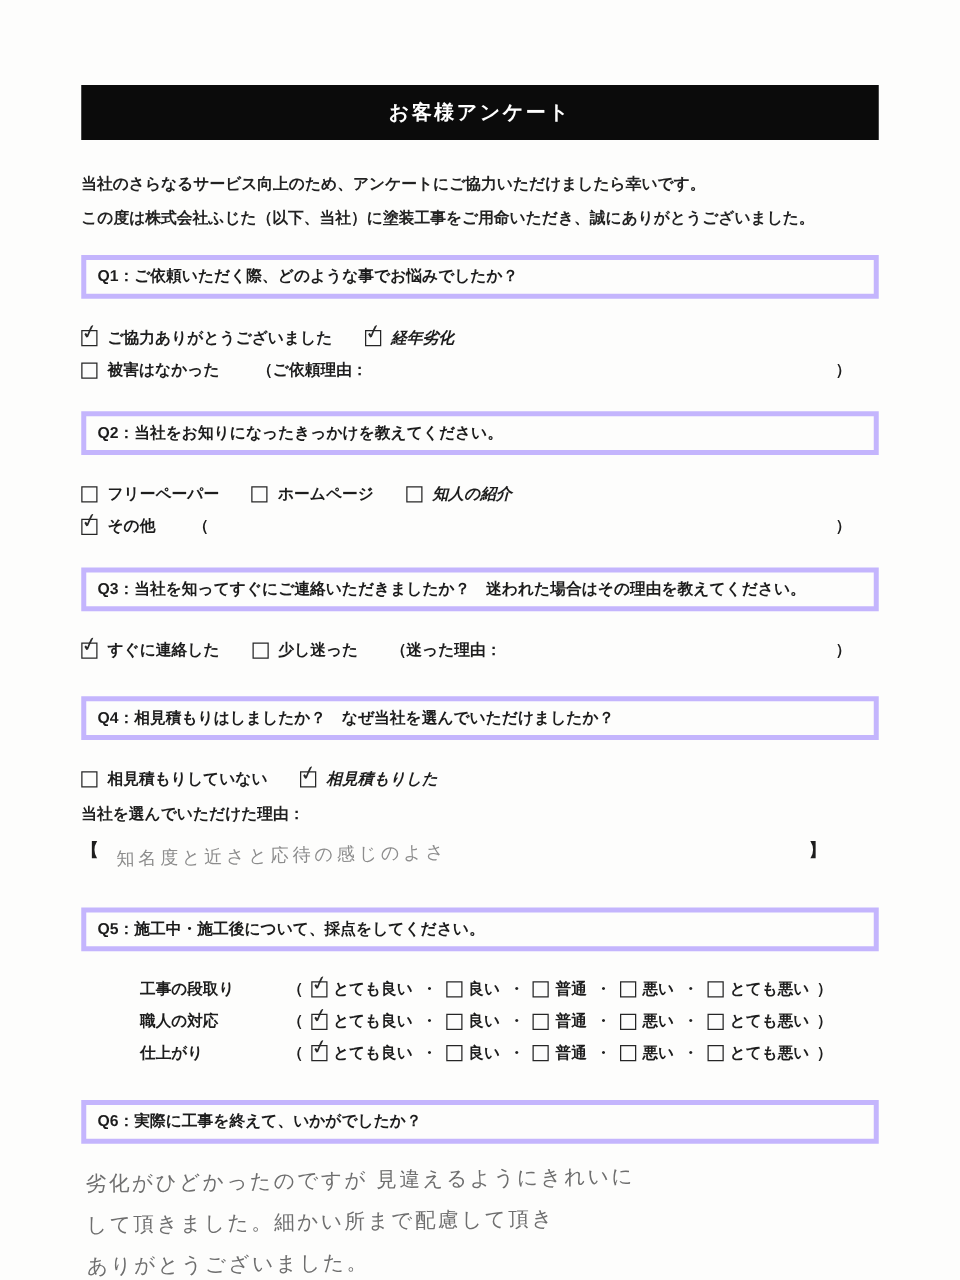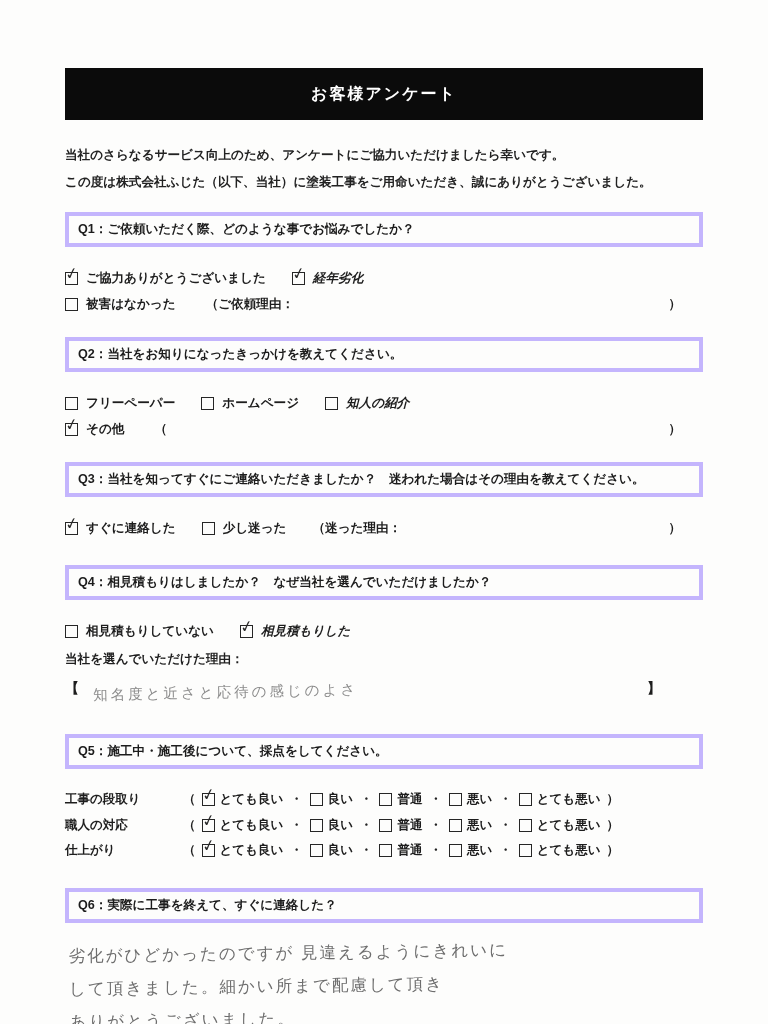--- a/index.html
+++ b/index.html
@@ -8,21 +8,21 @@
     background:#f4f4f2;
     font-family:"Liberation Sans","DejaVu Sans",sans-serif;
   }
   .page{
     position:relative;width:768px;height:1024px;
     background:#fdfdfc;color:#1f1f1f;overflow:hidden;
   }
   .content{position:absolute;left:65px;top:68px;width:638px;}
 
   .header-bar{
-    background:#0b0b0b;color:#ffffff;height:52px;
+    background:#0b0b0b;color:#ffffff;height:44px;
     display:flex;align-items:center;justify-content:center;
     font-size:16px;font-weight:700;letter-spacing:2px;
   }
 
   .intro{margin-top:22px;font-size:12.6px;font-weight:600;line-height:27px;color:#222;}
 
   .qbox{
     margin-top:20px;border:4px solid #c4b5fd;
     font-size:12.6px;font-weight:700;color:#1c1c1c;
     padding:5px 9px;background:#fdfdfc;
@@ -61,21 +61,21 @@
     display:flex;align-items:center;
     font-size:14px;font-weight:700;color:#1d1d1d;
   }
   .hand{
     flex:1;margin-left:14px;
     font-size:14.5px;font-weight:400;color:#8c8c8c;
     letter-spacing:3px;transform:rotate(-1.2deg);
     white-space:nowrap;
   }
 
-  .q5-rows{margin-top:18px;}
+  .q5-rows{margin-top:18px;margin-left:47px;}
   .q5-row{
     display:flex;align-items:center;height:25.5px;
     font-size:12.5px;font-weight:600;color:#1d1d1d;
   }
   .q5-label{width:112px;flex:none;}
   .q5-row .paren{margin:0 6px;}
   .q5-row .sep{margin:0 7px;color:#222;}
   .q5-row .cb{margin-right:5px;}
 
   .q6-hand{
@@ -260,21 +260,21 @@
         <span>悪い</span>
         <span class="sep">・</span>
         <span class="cb"></span>
         <span>とても悪い</span>
         <span class="paren">）</span>
       </div>
 
     </div>
 
     <div class="qbox mt24">
-      <span>Q6：実際に工事を終えて、すぐに連絡した？</span>
+      <span>Q6：実際に工事を終えて、いかがでしたか？</span>
     </div>
     <div class="q6-hand">
       <div>劣化がひどかったのですが 見違えるようにきれいに</div>
       <div>して頂きました。細かい所まで配慮して頂き</div>
       <div>ありがとうございました。</div>
     </div>
 
     <div class="footer">ご協力ありがとうございました。</div>
 
   </div>

